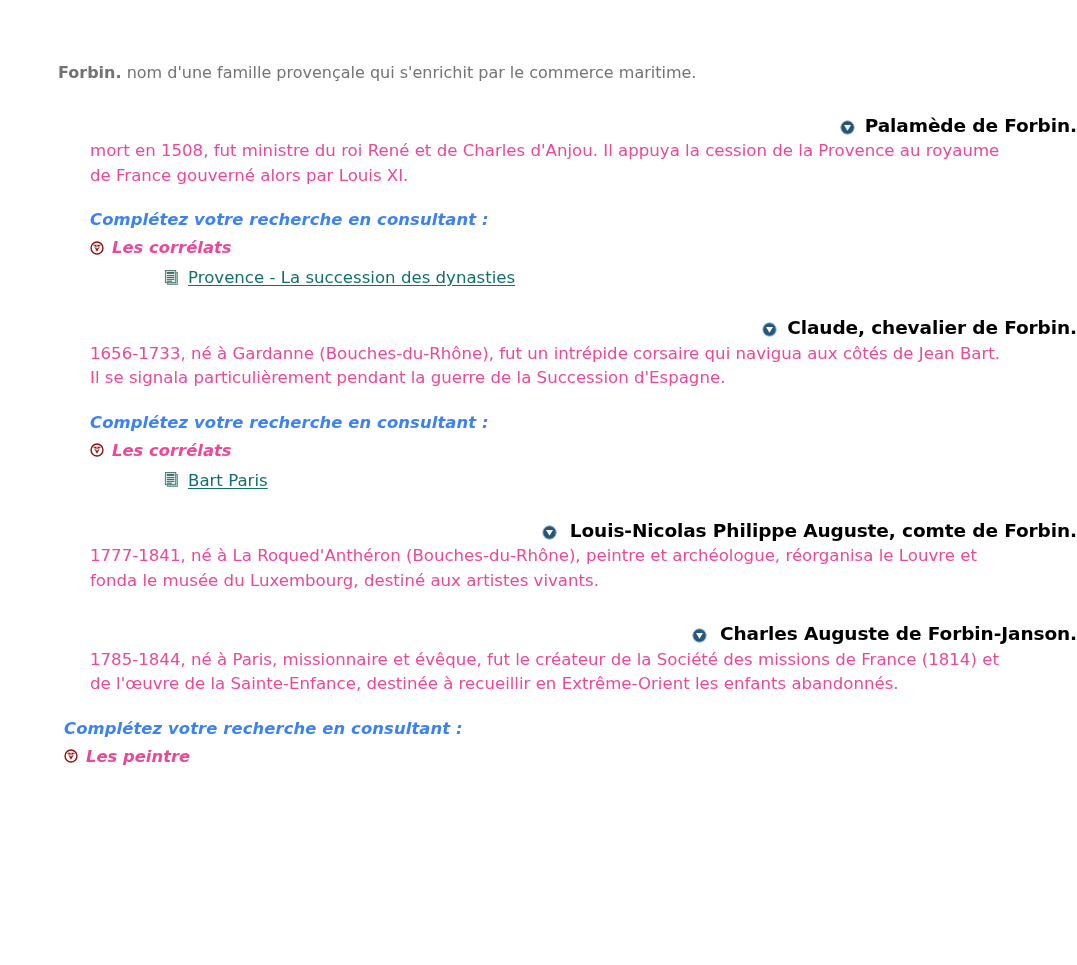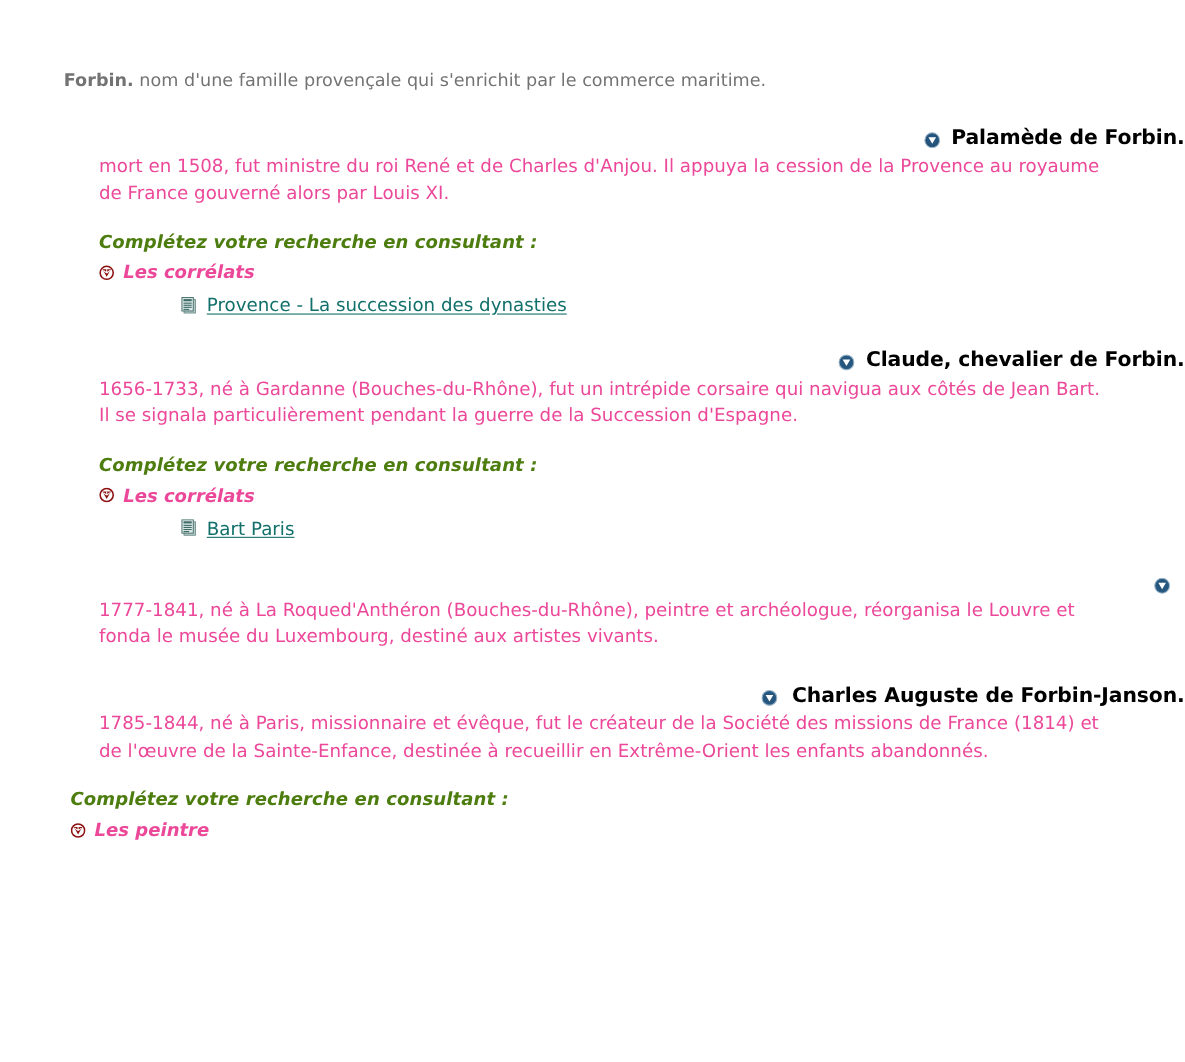--- a/index.html
+++ b/index.html
@@ -70,21 +70,21 @@
   .consult {
     margin-top: 22px;
   }
   .consult.indent  { margin-left: 90px; }
   .consult.flush   { margin-left: 64px; }
 
   .consult-title {
     font-size: 16.4px;
     font-weight: bold;
     font-style: italic;
-    color: #4d7c0f;
+    color: #3b82f6;
     letter-spacing: 0.1px;
   }
   .consult-sub {
     display: flex;
     align-items: center;
     margin-top: 9px;
   }
   .red-bullet {
     width: 14px;
     height: 14px;
@@ -212,20 +212,21 @@
     </div>
   </div>
 
   <div class="entry">
     <div class="entry-head">
       <svg class="blue-bullet gap-wide" viewBox="0 0 16 16">
         <circle cx="8" cy="8" r="7.2" fill="#2a5d86" stroke="#9fb6c8" stroke-width="1"></circle>
         <circle cx="8" cy="8" r="5.6" fill="#26567d"></circle>
         <path d="M4.3 5.2 H11.7 L8 11.4 Z" fill="#ffffff"></path>
       </svg>
+      <div class="entry-title">Louis-Nicolas Philippe Auguste, comte de Forbin.</div>
     </div>
     <div class="entry-body">1777-1841, né à La Roqued'Anthéron (Bouches-du-Rhône), peintre et archéologue, réorganisa le Louvre et fonda le musée du Luxembourg, destiné aux artistes vivants.</div>
   </div>
 
   <div class="entry">
     <div class="entry-head">
       <svg class="blue-bullet gap-wide" viewBox="0 0 16 16">
         <circle cx="8" cy="8" r="7.2" fill="#2a5d86" stroke="#9fb6c8" stroke-width="1"></circle>
         <circle cx="8" cy="8" r="5.6" fill="#26567d"></circle>
         <path d="M4.3 5.2 H11.7 L8 11.4 Z" fill="#ffffff"></path>

